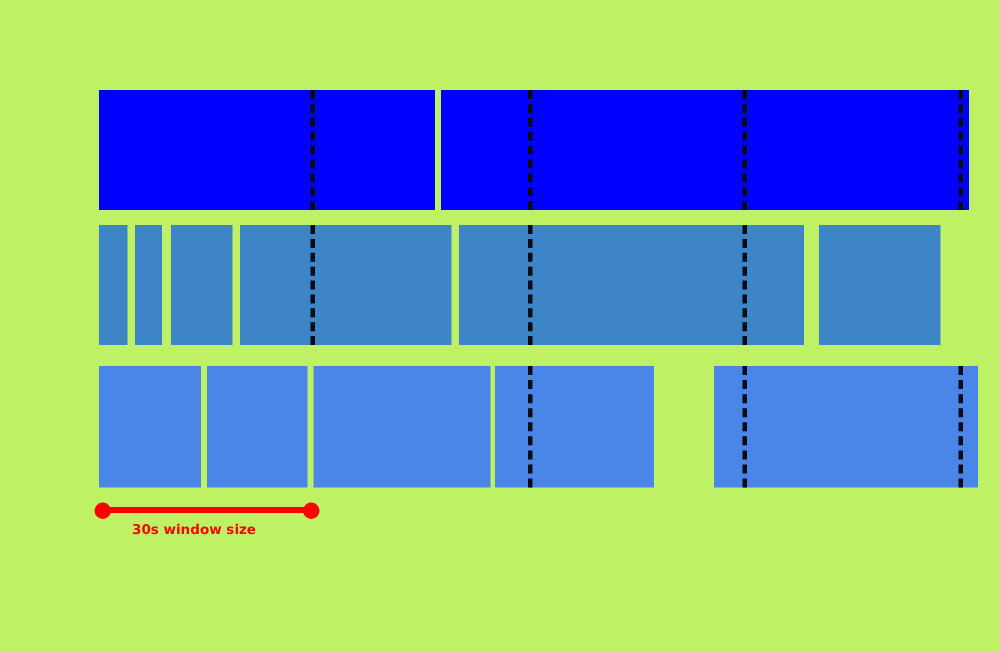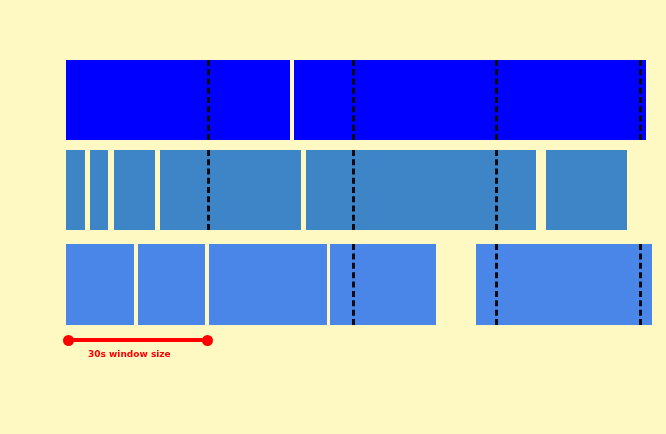--- a/index.html
+++ b/index.html
@@ -60,21 +60,21 @@
     font-size: 9px;
     font-weight: bold;
     font-family: "DejaVu Sans", sans-serif;
     white-space: nowrap;
     letter-spacing: 0px;
   }
 </style>
 </head>
 <body>
 
-<div id="stage" style="width: 666px; height: 434px; background: #fef9c3;">
+<div id="stage" style="width: 666px; height: 434px; background: #bef264;">
   <div class="plot-area" id="plot-area">
       <div class="track" style="left: 0px; top: 60px; height: 80px; width: 666px;">
         <div class="segment" style="left: 66px; top: 0px; width: 224px; height: 80px; background: rgb(0, 0, 255);"></div>
         <div class="segment" style="left: 294px; top: 0px; width: 352px; height: 80px; background: rgb(0, 0, 255);"></div>
       </div>
       <div class="track" style="left: 0px; top: 150px; height: 80px; width: 666px;">
         <div class="segment" style="left: 66px; top: 0px; width: 19px; height: 80px; background: rgb(61, 133, 198);"></div>
         <div class="segment" style="left: 90px; top: 0px; width: 18px; height: 80px; background: rgb(61, 133, 198);"></div>
         <div class="segment" style="left: 114px; top: 0px; width: 41px; height: 80px; background: rgb(61, 133, 198);"></div>
         <div class="segment" style="left: 160px; top: 0px; width: 141px; height: 80px; background: rgb(61, 133, 198);"></div>

